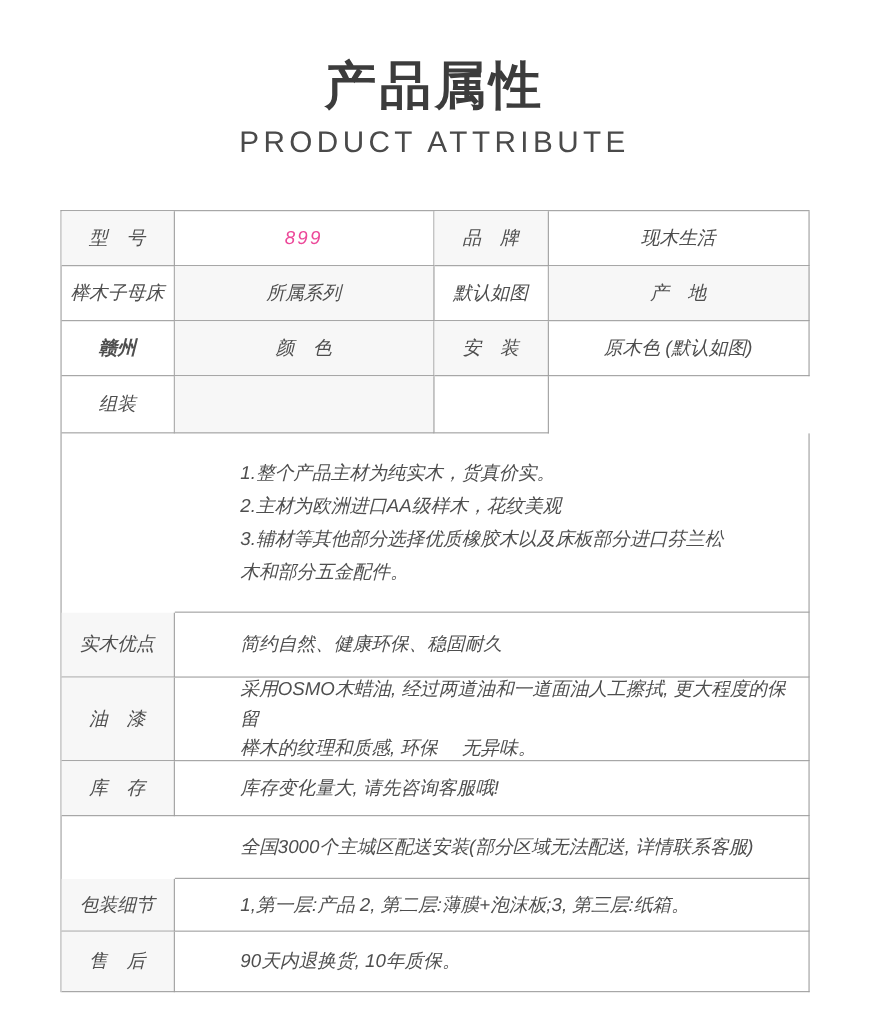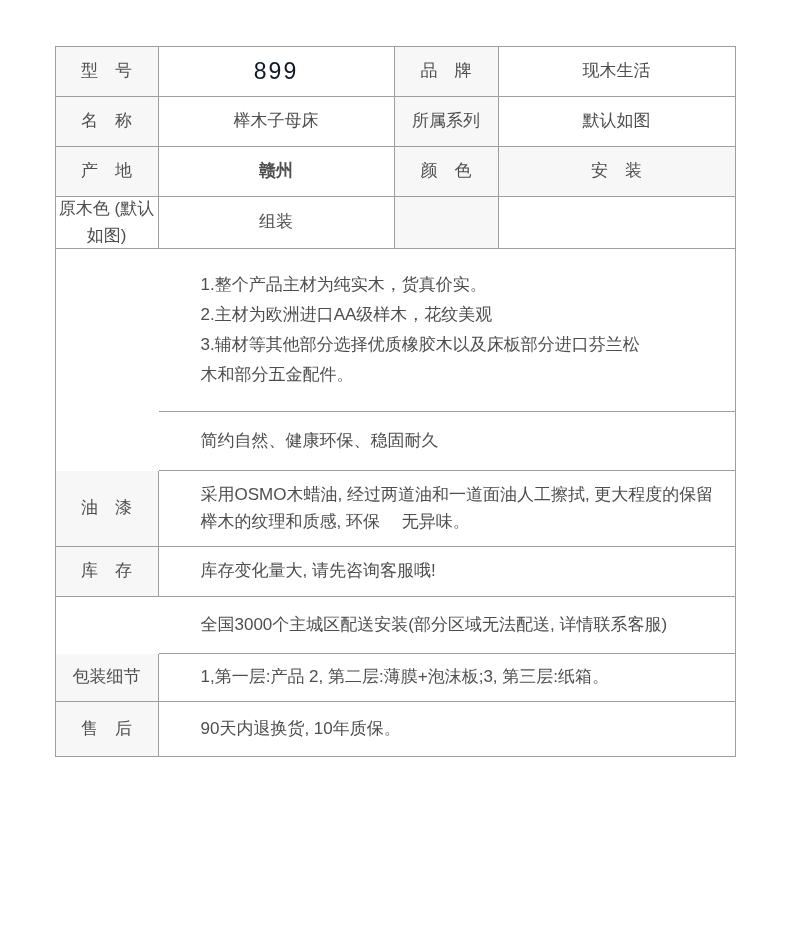--- a/index.html
+++ b/index.html
@@ -32,81 +32,86 @@
   
   .tbl {
     width: 681px;
     margin: 46px auto 0 auto;
     display: grid;
     grid-template-columns: 103px 236px 104px 237px;
     grid-template-rows: 50px 50px 50px 52px 163px 59px 76px 50px 57px 48px 55px;
     border-top: 1px solid #9e9e9e;
     border-left: 1px solid #9e9e9e;
     background: #fff;
+    font-style: italic;
   }
   .c {
     border-right: 1px solid #9e9e9e;
     border-bottom: 1px solid #9e9e9e;
     display: flex;
     align-items: center;
     font-size: 17px;
     color: #4e4e4e;
     line-height: 1.55;
   }
   .label {
     background: #f7f7f7;
     justify-content: center;
     text-align: center;
   }
   .value { justify-content: center; text-align: center; }
-  .num { font-size: 23px; letter-spacing: 2px; color: #0f172a; text-align: right; }
+  .num { font-size: 17px; letter-spacing: 2px; color: #ec4899; text-align: right; }
   .bold { font-weight: 700; }
   .text {
     grid-column: 2 / 5;
     justify-content: flex-start;
     text-align: left;
-    padding-left: 42px;
+    padding-left: 60px;
     padding-right: 20px;
     white-space: pre-line;
   }
   .material { line-height: 30px; }
 </style>
 </head>
 <body>
 
 <div class="page">
 
+  <div class="header">
+    <div class="title">产品属性</div>
+    <div class="subtitle">PRODUCT ATTRIBUTE</div>
+  </div>
 
   <div class="tbl">
 
     <div class="c label">型　号</div>
     <div class="c value num">899</div>
     <div class="c label">品　牌</div>
     <div class="c value">现木生活</div>
 
-    <div class="c label">名　称</div>
     <div class="c value">榉木子母床</div>
     <div class="c label">所属系列</div>
     <div class="c value">默认如图</div>
 
     <div class="c label">产　地</div>
     <div class="c value bold">赣州</div>
     <div class="c label">颜　色</div>
     <div class="c label">安　装</div>
 
     <div class="c value">原木色 (默认如图)</div>
     <div class="c value">组装</div>
     <div class="c label"></div>
     <div class="c value"></div>
 
     <div class="c text material">1.整个产品主材为纯实木，货真价实。
 2.主材为欧洲进口AA级样木，花纹美观
 3.辅材等其他部分选择优质橡胶木以及床板部分进口芬兰松
 木和部分五金配件。</div>
 
+    <div class="c label">实木优点</div>
     <div class="c text">简约自然、健康环保、稳固耐久</div>
 
     <div class="c label">油　漆</div>
     <div class="c text">采用OSMO木蜡油, 经过两道油和一道面油人工擦拭, 更大程度的保留
 榉木的纹理和质感, 环保　 无异味。</div>
 
     <div class="c label">库　存</div>
     <div class="c text">库存变化量大, 请先咨询客服哦!</div>
 
     <div class="c text">全国3000个主城区配送安装(部分区域无法配送, 详情联系客服)</div>

